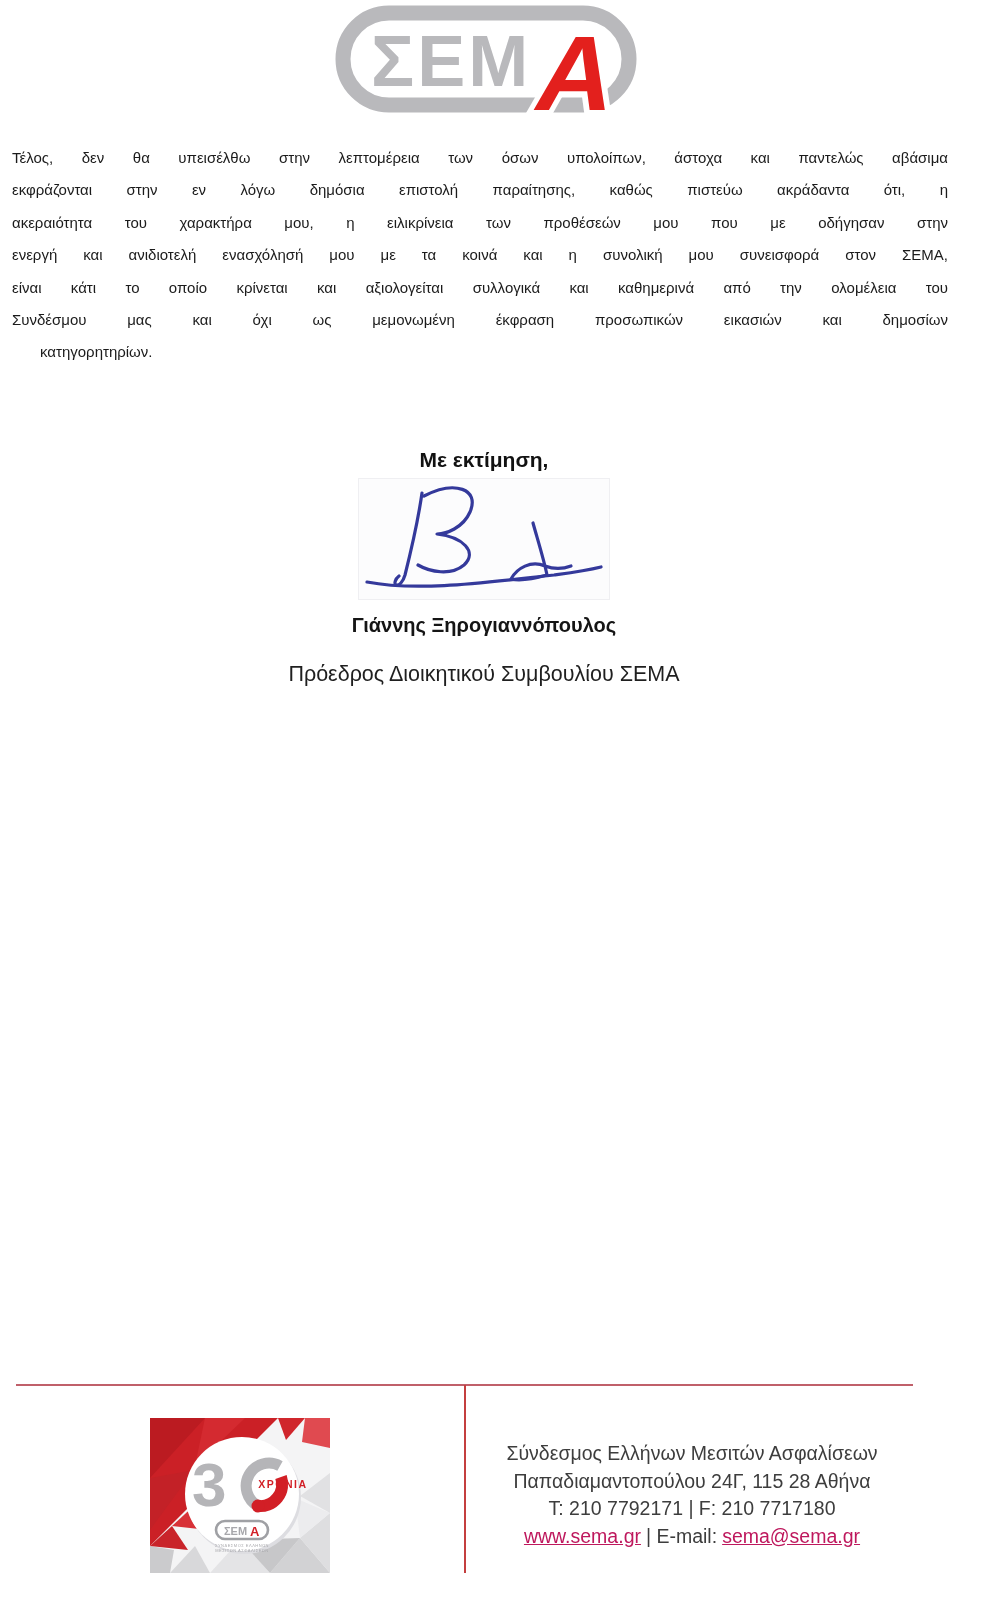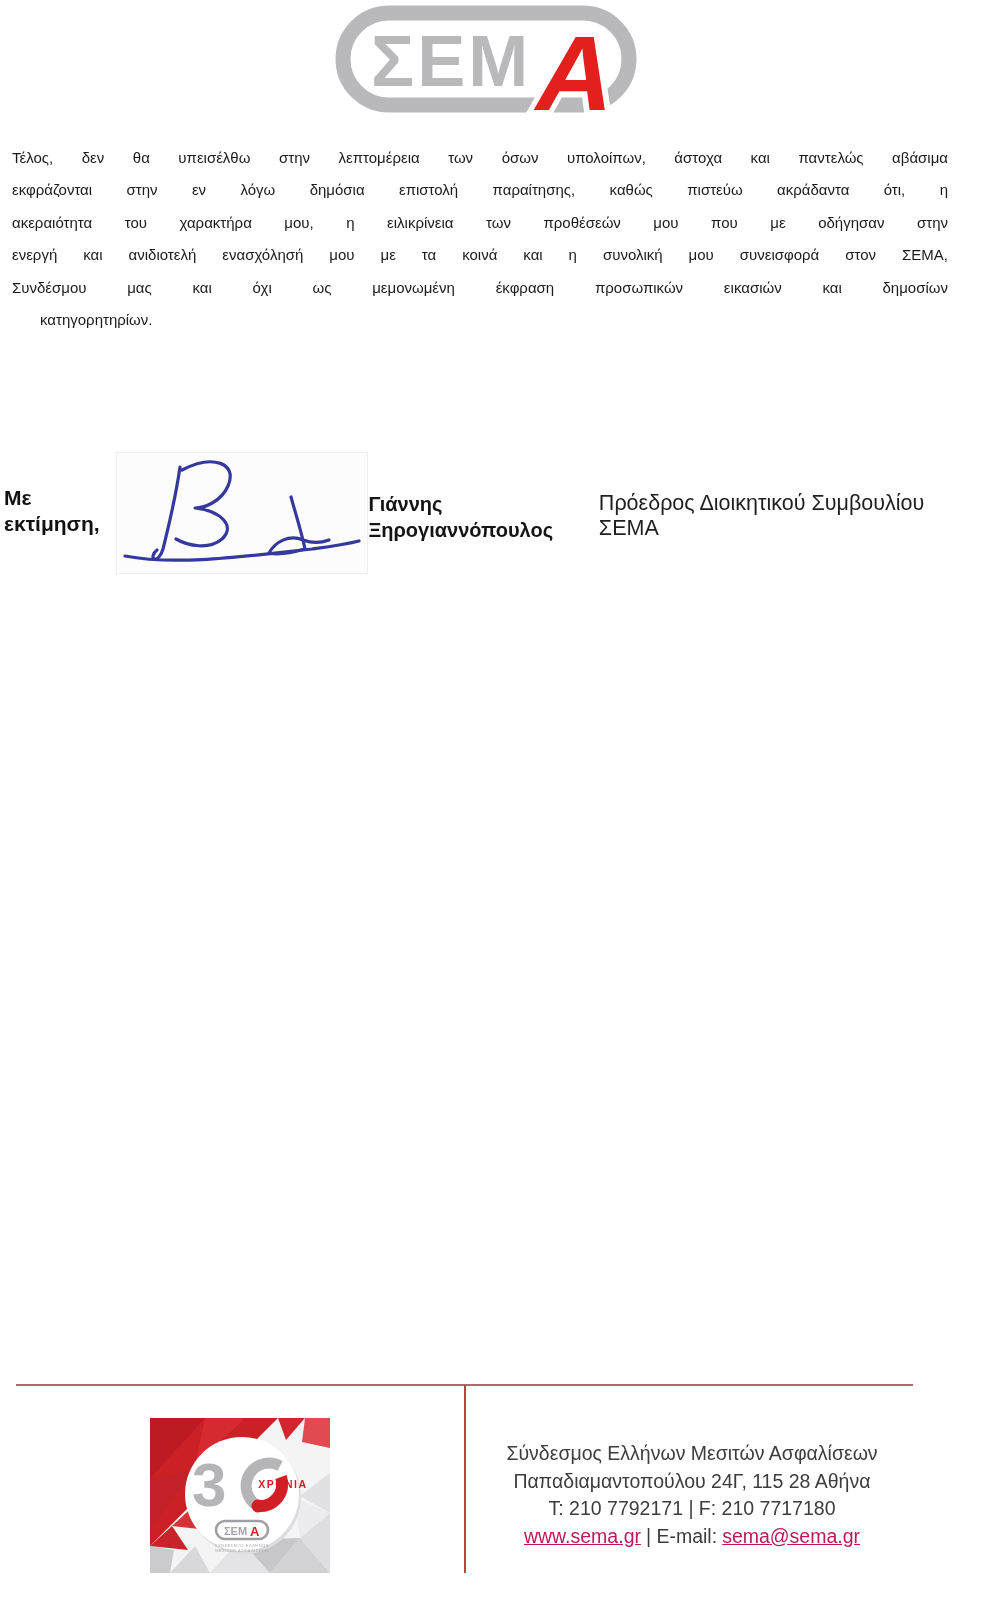--- a/index.html
+++ b/index.html
@@ -7,25 +7,25 @@
     position:relative;width:984px;height:1600px;margin:0 auto;background:#ffffff;
     font-family:"Liberation Sans","DejaVu Sans",sans-serif;color:#1a1a1a;overflow:hidden;
   }
   
   .top-logo{position:absolute;left:333px;top:3px;width:306px;height:112px;}
   
   .body-text{position:absolute;left:12px;top:142px;width:936px;font-size:15px;line-height:32.4px;color:#1b1b1b;}
   .body-line{text-align:justify;text-align-last:justify;white-space:normal;}
   .body-line.last{text-align:center;text-align-last:left;margin-left:28px;}
   
-  .closing{position:absolute;left:4px;top:447px;width:936px;display:flex;flex-direction:row;align-items:center;}
+  .closing{position:absolute;left:16px;top:447px;width:936px;display:flex;flex-direction:column;align-items:center;}
   .salutation{font-weight:bold;font-size:21px;line-height:26px;color:#111;}
   .signature-wrap{margin-top:5px;width:252px;height:122px;background:#fcfcfd;border:1px solid #efeff2;box-sizing:border-box;}
   .sig-name{margin-top:12px;font-weight:bold;font-size:20px;line-height:26px;color:#151515;}
-  .sig-title{margin-top:10px;font-size:21.5px;line-height:25px;color:#1f1f1f;}
+  .sig-title{margin-top:24px;font-size:21.5px;line-height:25px;color:#1f1f1f;}
   
   .footer-hline{position:absolute;left:16px;top:1384px;width:897px;height:2px;background:#c0606a;}
   .footer-vline{position:absolute;left:464px;top:1385px;width:2px;height:188px;background:#c43f3f;}
   .footer-badge{position:absolute;left:150px;top:1418px;width:180px;height:155px;}
   .footer-info{position:absolute;left:466px;top:1440px;width:452px;text-align:center;color:#3d3d3d;font-size:19.5px;line-height:27.5px;}
   .footer-info a{color:#be185d;text-decoration:underline;cursor:pointer;}
   .sep{margin:0 5px;}
 </style>
 </head>
 <body>
@@ -40,20 +40,21 @@
         <text x="0" y="0" font-size="106" font-weight="800" fill="#e3201d" stroke="#ffffff" stroke-width="11" paint-order="stroke" font-family="Liberation Sans, DejaVu Sans, sans-serif">Α</text>
       </g>
     </svg>
   </div>
 
   <div class="body-text">
     <div class="body-line">Τέλος, δεν θα υπεισέλθω στην λεπτομέρεια των όσων υπολοίπων, άστοχα και παντελώς αβάσιμα</div>
     <div class="body-line">εκφράζονται στην εν λόγω δημόσια επιστολή παραίτησης, καθώς πιστεύω ακράδαντα ότι, η</div>
     <div class="body-line">ακεραιότητα του χαρακτήρα μου, η ειλικρίνεια των προθέσεών μου που με οδήγησαν στην</div>
     <div class="body-line">ενεργή και ανιδιοτελή ενασχόλησή μου με τα κοινά και η συνολική μου συνεισφορά στον ΣΕΜΑ,</div>
+    <div class="body-line">είναι κάτι το οποίο κρίνεται και αξιολογείται συλλογικά και καθημερινά από την ολομέλεια του</div>
     <div class="body-line">Συνδέσμου μας και όχι ως μεμονωμένη έκφραση προσωπικών εικασιών και δημοσίων</div>
     <div class="body-line last">κατηγορητηρίων.</div>
   </div>
 
   <div class="closing">
     <div class="salutation">Με εκτίμηση,</div>
 
     <div class="signature-wrap">
       <svg width="250" height="120" viewBox="0 0 250 120">
         <g fill="none" stroke="#34399b" stroke-width="3.2" stroke-linecap="round" stroke-linejoin="round">

